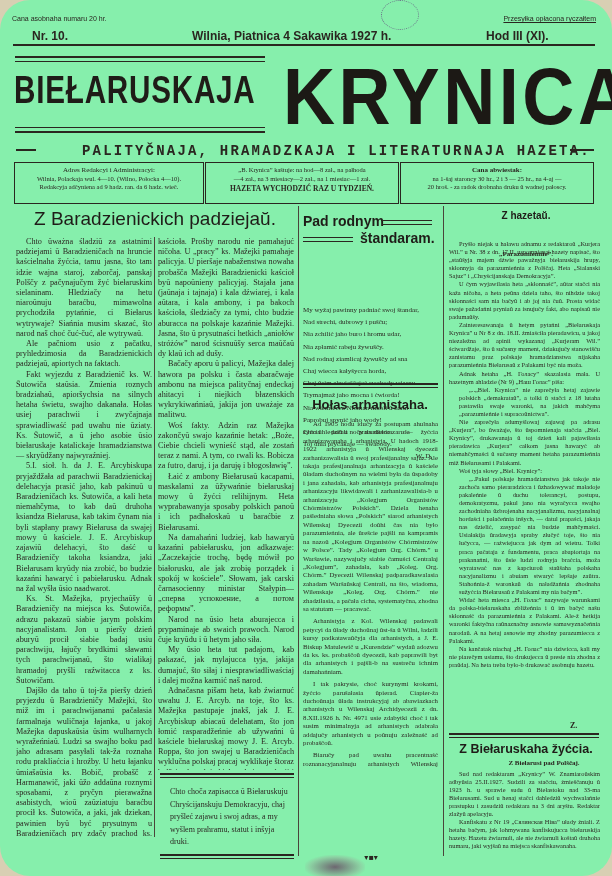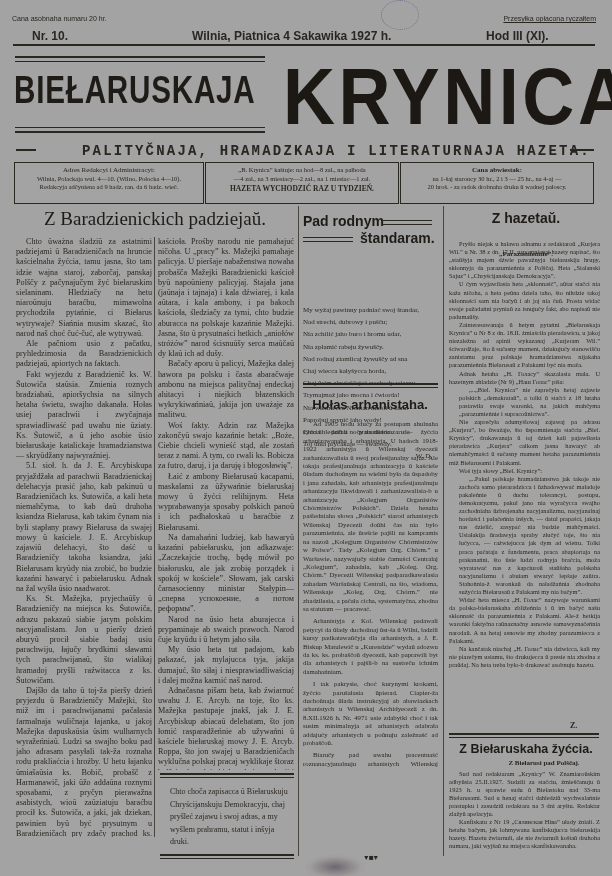--- a/index.html
+++ b/index.html
@@ -1,29 +1,29 @@
 <!DOCTYPE html>
 <html><head>
 <meta charset="utf-8">
 <style>
   html,body{margin:0;padding:0;}
   body{width:612px;height:876px;background:#d8cfb3;color:#2a2620;font-family:"DejaVu Serif",serif;overflow:hidden;position:relative;}
-  .page{position:absolute;left:0;top:0;width:612px;height:876px;background:#a3a3a3;}
+  .page{position:absolute;left:0;top:0;width:612px;height:876px;background:#86efac;border-radius:30px;}
   .abs{position:absolute;}
   .rule{position:absolute;background:#2a2620;}
   .topline{font-family:"Liberation Sans",sans-serif;font-size:7px;}
   .issue{font-family:"Liberation Sans",sans-serif;font-weight:bold;font-size:12px;}
   .masthead-left{font-family:"Liberation Sans",sans-serif;font-weight:bold;font-size:38px;letter-spacing:1px;transform:scaleX(0.78);transform-origin:left top;color:#1f1c18;}
   .masthead-right{font-family:"Liberation Sans",sans-serif;font-weight:bold;font-size:80px;letter-spacing:4px;transform:scaleX(0.9);transform-origin:left top;color:#1c1915;line-height:80px;}
   .subtitle{font-family:Liberation Mono, monospace;font-weight:bold;font-size:14px;letter-spacing:2.2px;padding-left:26px;}
   .box{position:absolute;border:1.5px solid #2a2620;font-family:"Liberation Serif",serif;font-size:6.5px;line-height:8.5px;text-align:center;padding:3px 4px;box-sizing:border-box;}
   .col{position:absolute;font-family:"Liberation Serif",serif;font-size:8.2px;line-height:10.2px;text-align:justify;color:#2c2822;}
   .col p{margin:0;text-indent:10px;}
   .col.small{font-size:6.8px;line-height:8.4px;}
-  .h-art{font-family:Liberation Serif, serif;font-size:19px;font-weight:normal;color:#1f1c18;}
+  .h-art{font-family:Liberation Sans, sans-serif;font-size:19px;font-weight:normal;color:#1f1c18;}
   .h-bold{font-family:"Liberation Sans",sans-serif;font-weight:bold;color:#1f1c18;}
   .vrule{position:absolute;width:1px;background:#4a443a;}
   .stamp{position:absolute;border-radius:50%;border:1.5px dotted #6a6e88;}
   .smudge{position:absolute;background:radial-gradient(ellipse at center,#6d6770 0%,#9a93904d 60%,transparent 75%);}
   .poem{font-family:"Liberation Serif",serif;font-size:7px;line-height:12.2px;}
   .italic{font-style:italic;margin-top:37px;}
   .center{text-align:center;}
   .right{text-align:right;}
 </style>
 </head>
@@ -137,21 +137,21 @@
     <p>Ad 1905 hodu idučy za postupam ahulnaha žyćcia pačali prabudžacca da žyćcia arhanizawanaha i arhanistyja. U hadoch 1918-1922 arhanistyja ŭ Wilenskaj dyecezii zarhanizawalisia ŭ swoj prafesijanalny sajuz. Ale takaja prafesijanalnaja arhanizacyja ŭ kaściele ŭładam duchoŭnym na wielmi była da ŭspadoby i jana zahadała, kab arhanistyja prafesijanalnuju arhanizacyju likwidawali i zarhanizawalisia-b u arhanizacyju „Kolegjum Organistów Chórmistrzów Polskich”. Dziela henaha paśledniaha słowa „Polskich” siarod arhanistych Wilenskaj Dyecezii doŭhi čas nia było parazumieńnia, ale ŭrešcie pajšli na kampramis na nazoŭ „Kolegjum Organistów Chórmistrzów w Polsce”. Tady „Kolegjum Org. Chórm.” u Waršawie, nazywajučy siabie čamuści Centralaj „Kolegjum”, zahadała, kab „Koleg. Org. Chórm.” Dyecezii Wilenskaj padparadkawalasia zahadam Waršaŭskaj Centrali, na što, wiadoma, Wilenskaje „Koleg. Org. Chórm.” nie zhadziłasia, a pačała cicha, systematyčna, zhodna sa statutam — pracawać.</p>
     <p style="margin-top:4px;">Arhanistyja z Kol. Wilenskaj padawali petycyi da ŭłady duchoŭnaj ŭst-ša ŭ Wilni, ładzili kursy padkatawaŭčyja dla arhanistych, a J. E. Biskup Matulewič u „Kurendzie” wydaŭ adozwu da ks. ks. probaščoŭ dyecezii, kab paprawili byt dla arhanistych i pajšli-b na sustreču ichnim damahańniam.</p>
     <p style="margin-top:4px;">I tak pakrysie, choć kurynymi krokami, žyćcio parušałasia ŭpierad. Ciapier-ža duchoŭnaja ŭłada instrukcyjaj ab abawiazkach arhanistych u Wilenskaj Archidyecezii z dn. 8.XII.1926 h. Nr. 4971 usie zdabytki choć i tak susim minimalnyja ad arhanistych adabrała addajučy arhanistych u poŭnuju zaležnaść ad probaščoŭ.</p>
     <p style="margin-top:4px;">Biaručy pad uwahu pracentnaść roznanacyjanalnuju arhanistych Wilenskaj Dyecezii i pracentnaść takuju-ž probaščoŭ, jasna widać, procił kaho skirawana henaje wastryjo zahadu. Adnak prychodzicca dumać, što arhanistyja Wil. Dyecezii pašla hetaha ŭsiaho cicha nia ŭsiedziać i buduć dalej imknucca da palepšańnia swajho bytu.</p>
   </div>
   <div class="abs italic right" style="left:303px;top:840px;width:130px;font-family:'Liberation Serif',serif;font-size:8px;font-weight:bold;">Pakryŭdžany Arhanisty.</div>
   <div class="abs center" style="left:360px;top:853px;width:22px;font-size:8px;">▾▪▾</div>
 
   <div class="vrule" style="left:443px;top:206px;height:650px;"></div>
 
-  <div class="abs h-bold center" style="left:446px;top:210px;width:160px;font-size:14px;">Z hazetaŭ.</div>
+  <div class="abs h-bold center" style="left:446px;top:210px;width:160px;font-size:10px;">Z hazetaŭ.</div>
   <div class="abs center" style="left:446px;top:230px;width:160px;font-family:'Liberation Serif',serif;font-weight:bold;font-size:7px;margin-top:20px;">„Parazumieńnie”.</div>
   <div class="col small" style="left:449px;top:240px;width:151px;height:480px;overflow:hidden;font-size:6.4px;line-height:8.1px;">
     <p>Pryšło niejak u haławu adnamu z redaktaroŭ „Kurjera Wil.” u Nr. 38 z dn. 17.II. uspomnienaj hazety napisać, što „staŭšyja majem dźwie pawažnyja biełaruskija hrupy, skłonnyja da parazumieńnia z Polščaj. Heta „Sialanski Sajuz” i „Chryścijanskaja Demokracyja”.</p>
     <p>U čym wyjawilasia heta „skłonnaść”, aŭtar stačci nia kaža ničoha, a heta peŭna dziela taho, što nihdzie takoj skłonnaści sam nia bačyŭ i ab joj nia čuŭ. Prosta widać swaje pažadańni pryniaŭ za isnujučy fakt, abo napisaŭ nie padumaŭšy.</p>
     <p>Zainteresawanaja ŭ hetym pytańni „Biełaruskaja Krynica” u Nr 8 z dn. 18.II. źmiaściła pieradawicu, u jakoj niezaležna ad apinii wykazanaj „Kurjeram Wil.” ściwardžaje, što ŭ sučasny mament, dziakujučy stanowišču zanistamu praz polskaje hramadzianstwa nijakaha parazumieńnia Biełarusaŭ z Palakami być nia moža.</p>
     <p>Adnak hetaha „H. Голасу” skazalasia mała. U hazetnym ahladzie (Nr 9) „Наш Голас” piša:</p>
     <p style="padding-left:10px;">„..„Biel. Krynica” nie zaprečyła hetaj zajawie polskich „demakrataŭ”, a tolki ŭ stačci z 18 lutaha pastawiła swaje waronki, na jakich mahčyma „parazumieńnie i supracoŭnictwa”.</p>
     <p>Nie zaprečyła adumyślowaj zajawaj pa adrasu „Kurjera”, bo ŭważaje, što ŭspomnienaja stačcia „Biel. Krynicy”, drukawanaja ŭ toj dzień kali pajawiłasia pieradawica „Kurjera” całkom jasna hawaryć ab niemahčymaści ŭ sučasny mament hetaha parazumieńnia miž Biełarusami i Palakami.</p>
     <p>Woś tyja słowy „Biel. Krynicy”:</p>
     <p style="padding-left:10px;">„..Pakul polskaje hramadzianstwa jak takoje nie zachoča samo pieraradzicca i ŭzhadowywać maładoje pakaleńnie ŭ duchu toleranсyi, postupu, demokratyzmu, pakul jano nia wyračycca swajho zachodniaha ŭzbrojenaha nacyjanalizmu, nacyjanalnaj hordaści i pałačeńnia inšych, — datul prapaści, jakaja nas dzielić, zasypać nia budzie mahčymaści. Usiałakija ŭradawyja spraby złučyć toje, što nia łučycca, — raźwiejucca jak dym ad wietru. Tolki praca pačataja z fundamentu, praca abapiortaja na prakanańni, što ŭsie ludzi rodnyja braćcia, moža wyratawać nas z kapciuroŭ staŭšaha polskaha nacyjanalizmu i abuiam stwaryć lepšaje zaŭtra. Stahońnia-ž waronkaŭ da naładžańnia zhodnaha sužyćcia Biełarusaŭ z Palakami my nia bačym”.</p>

